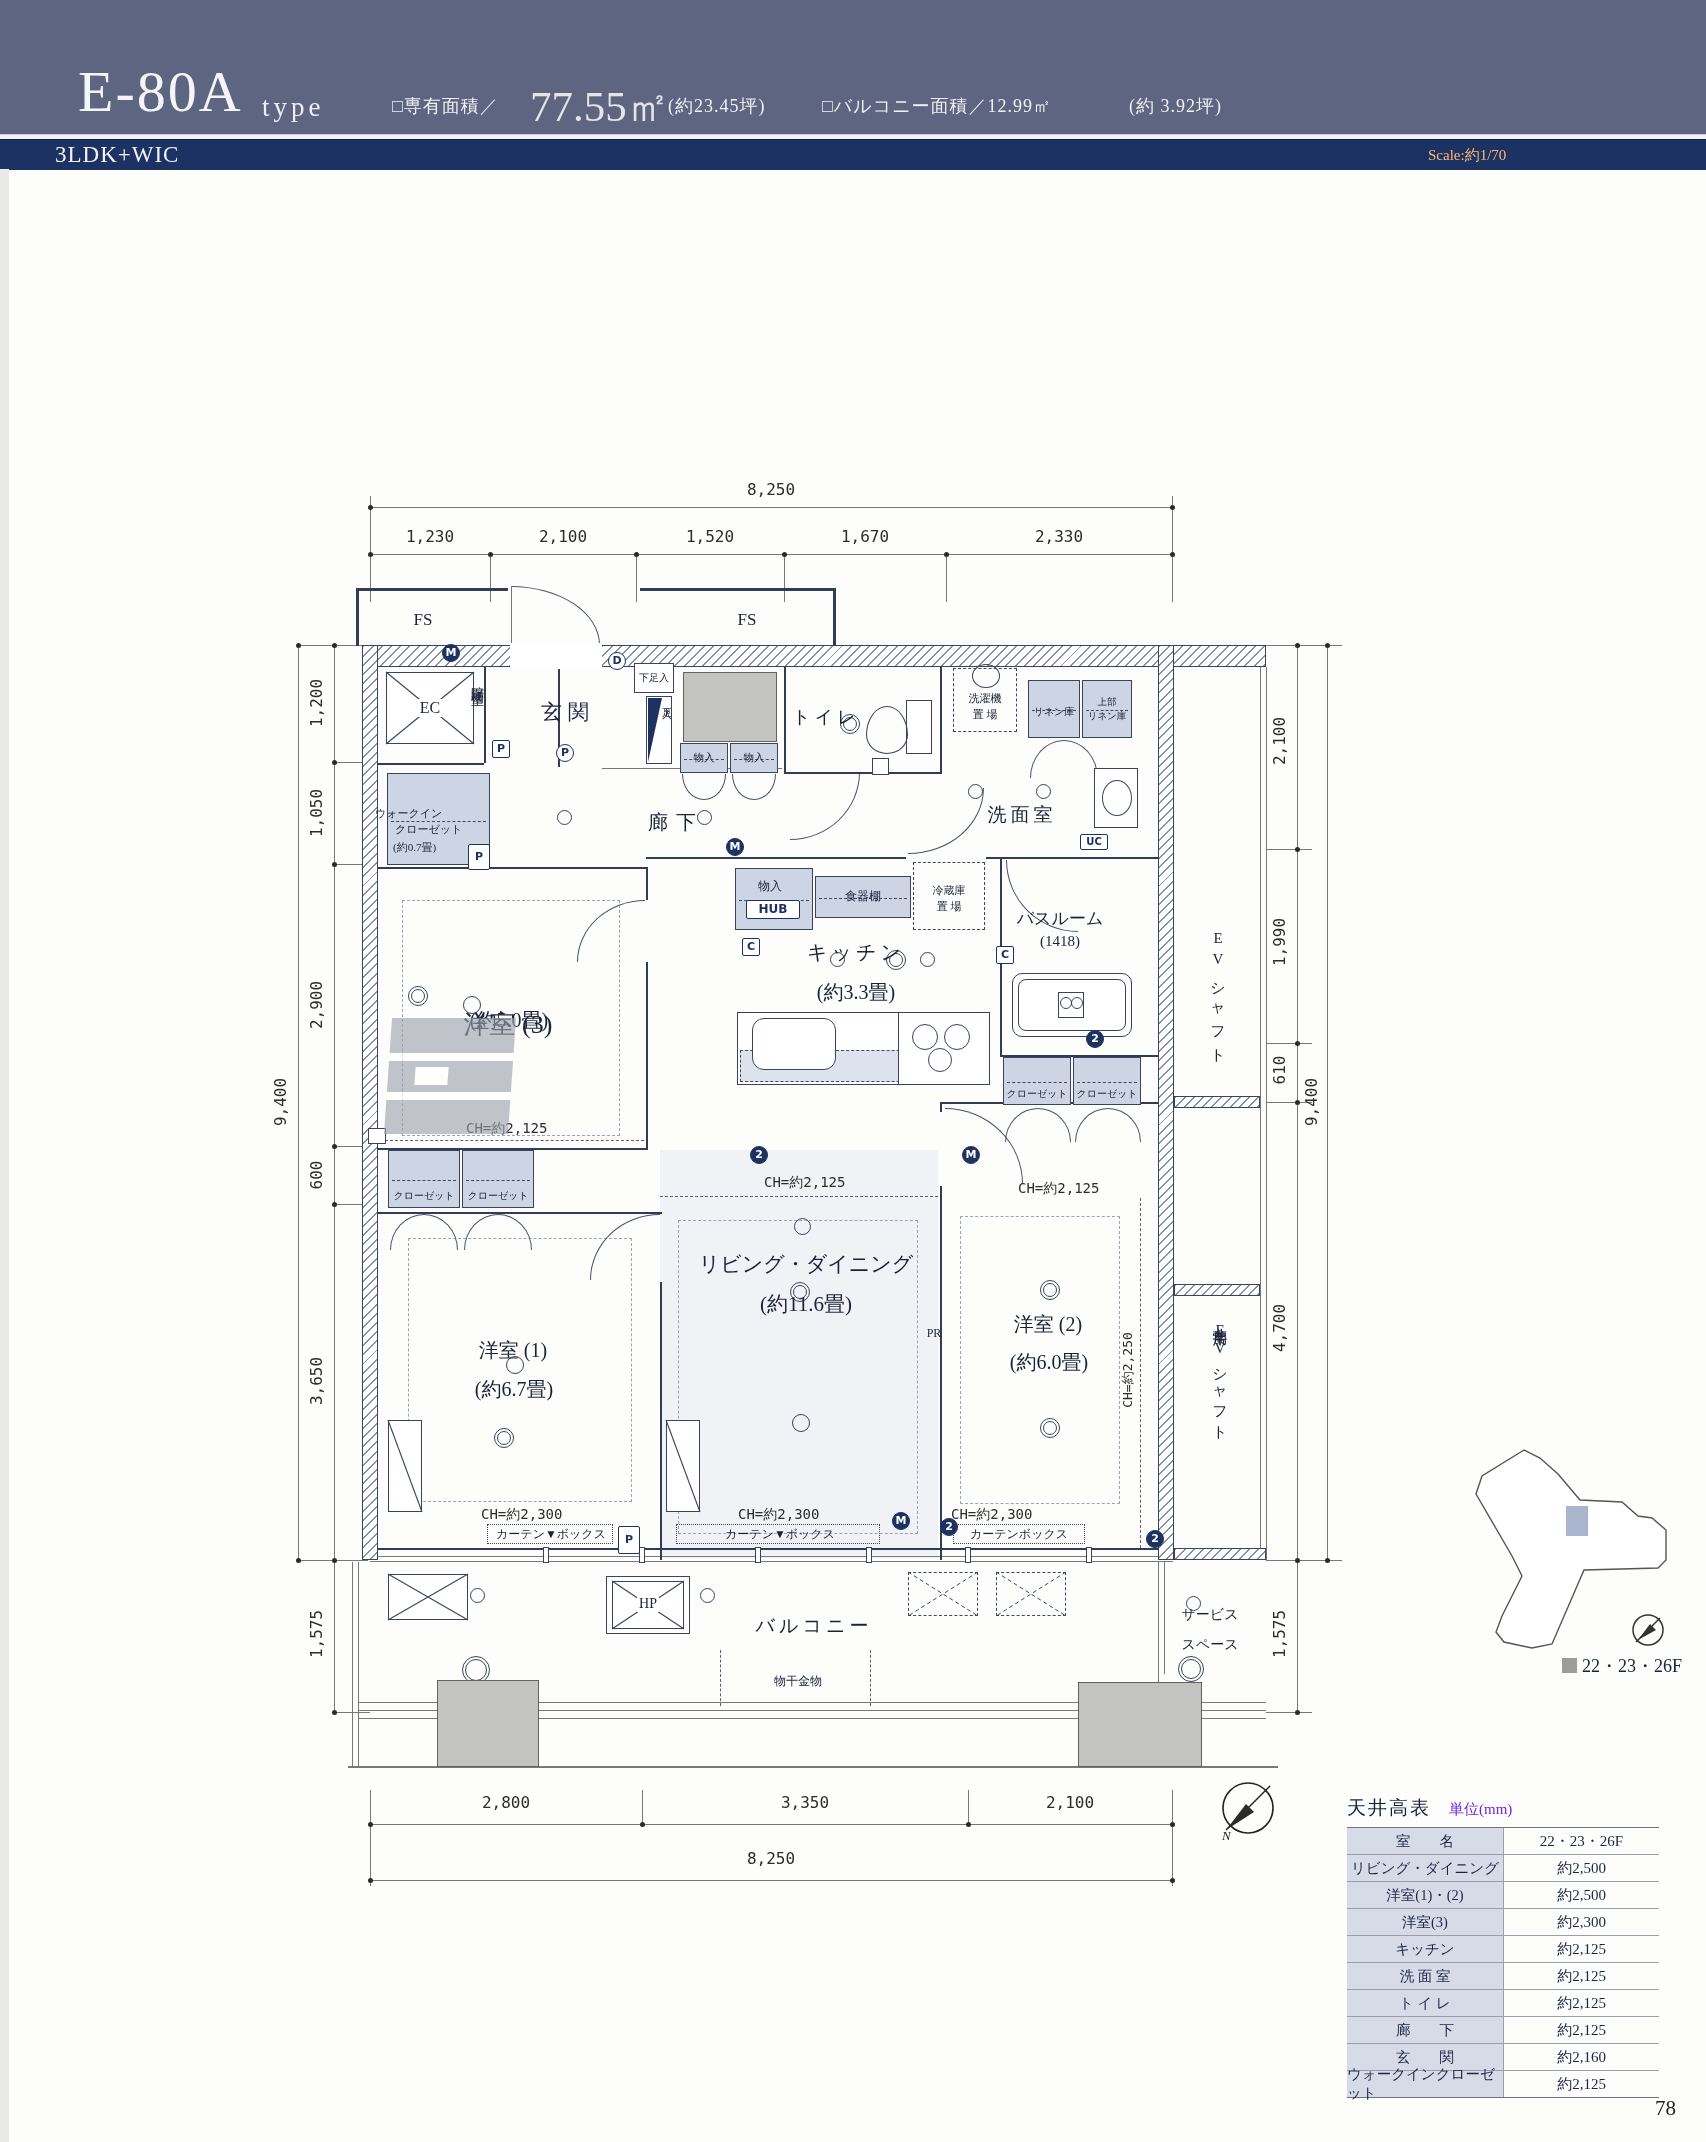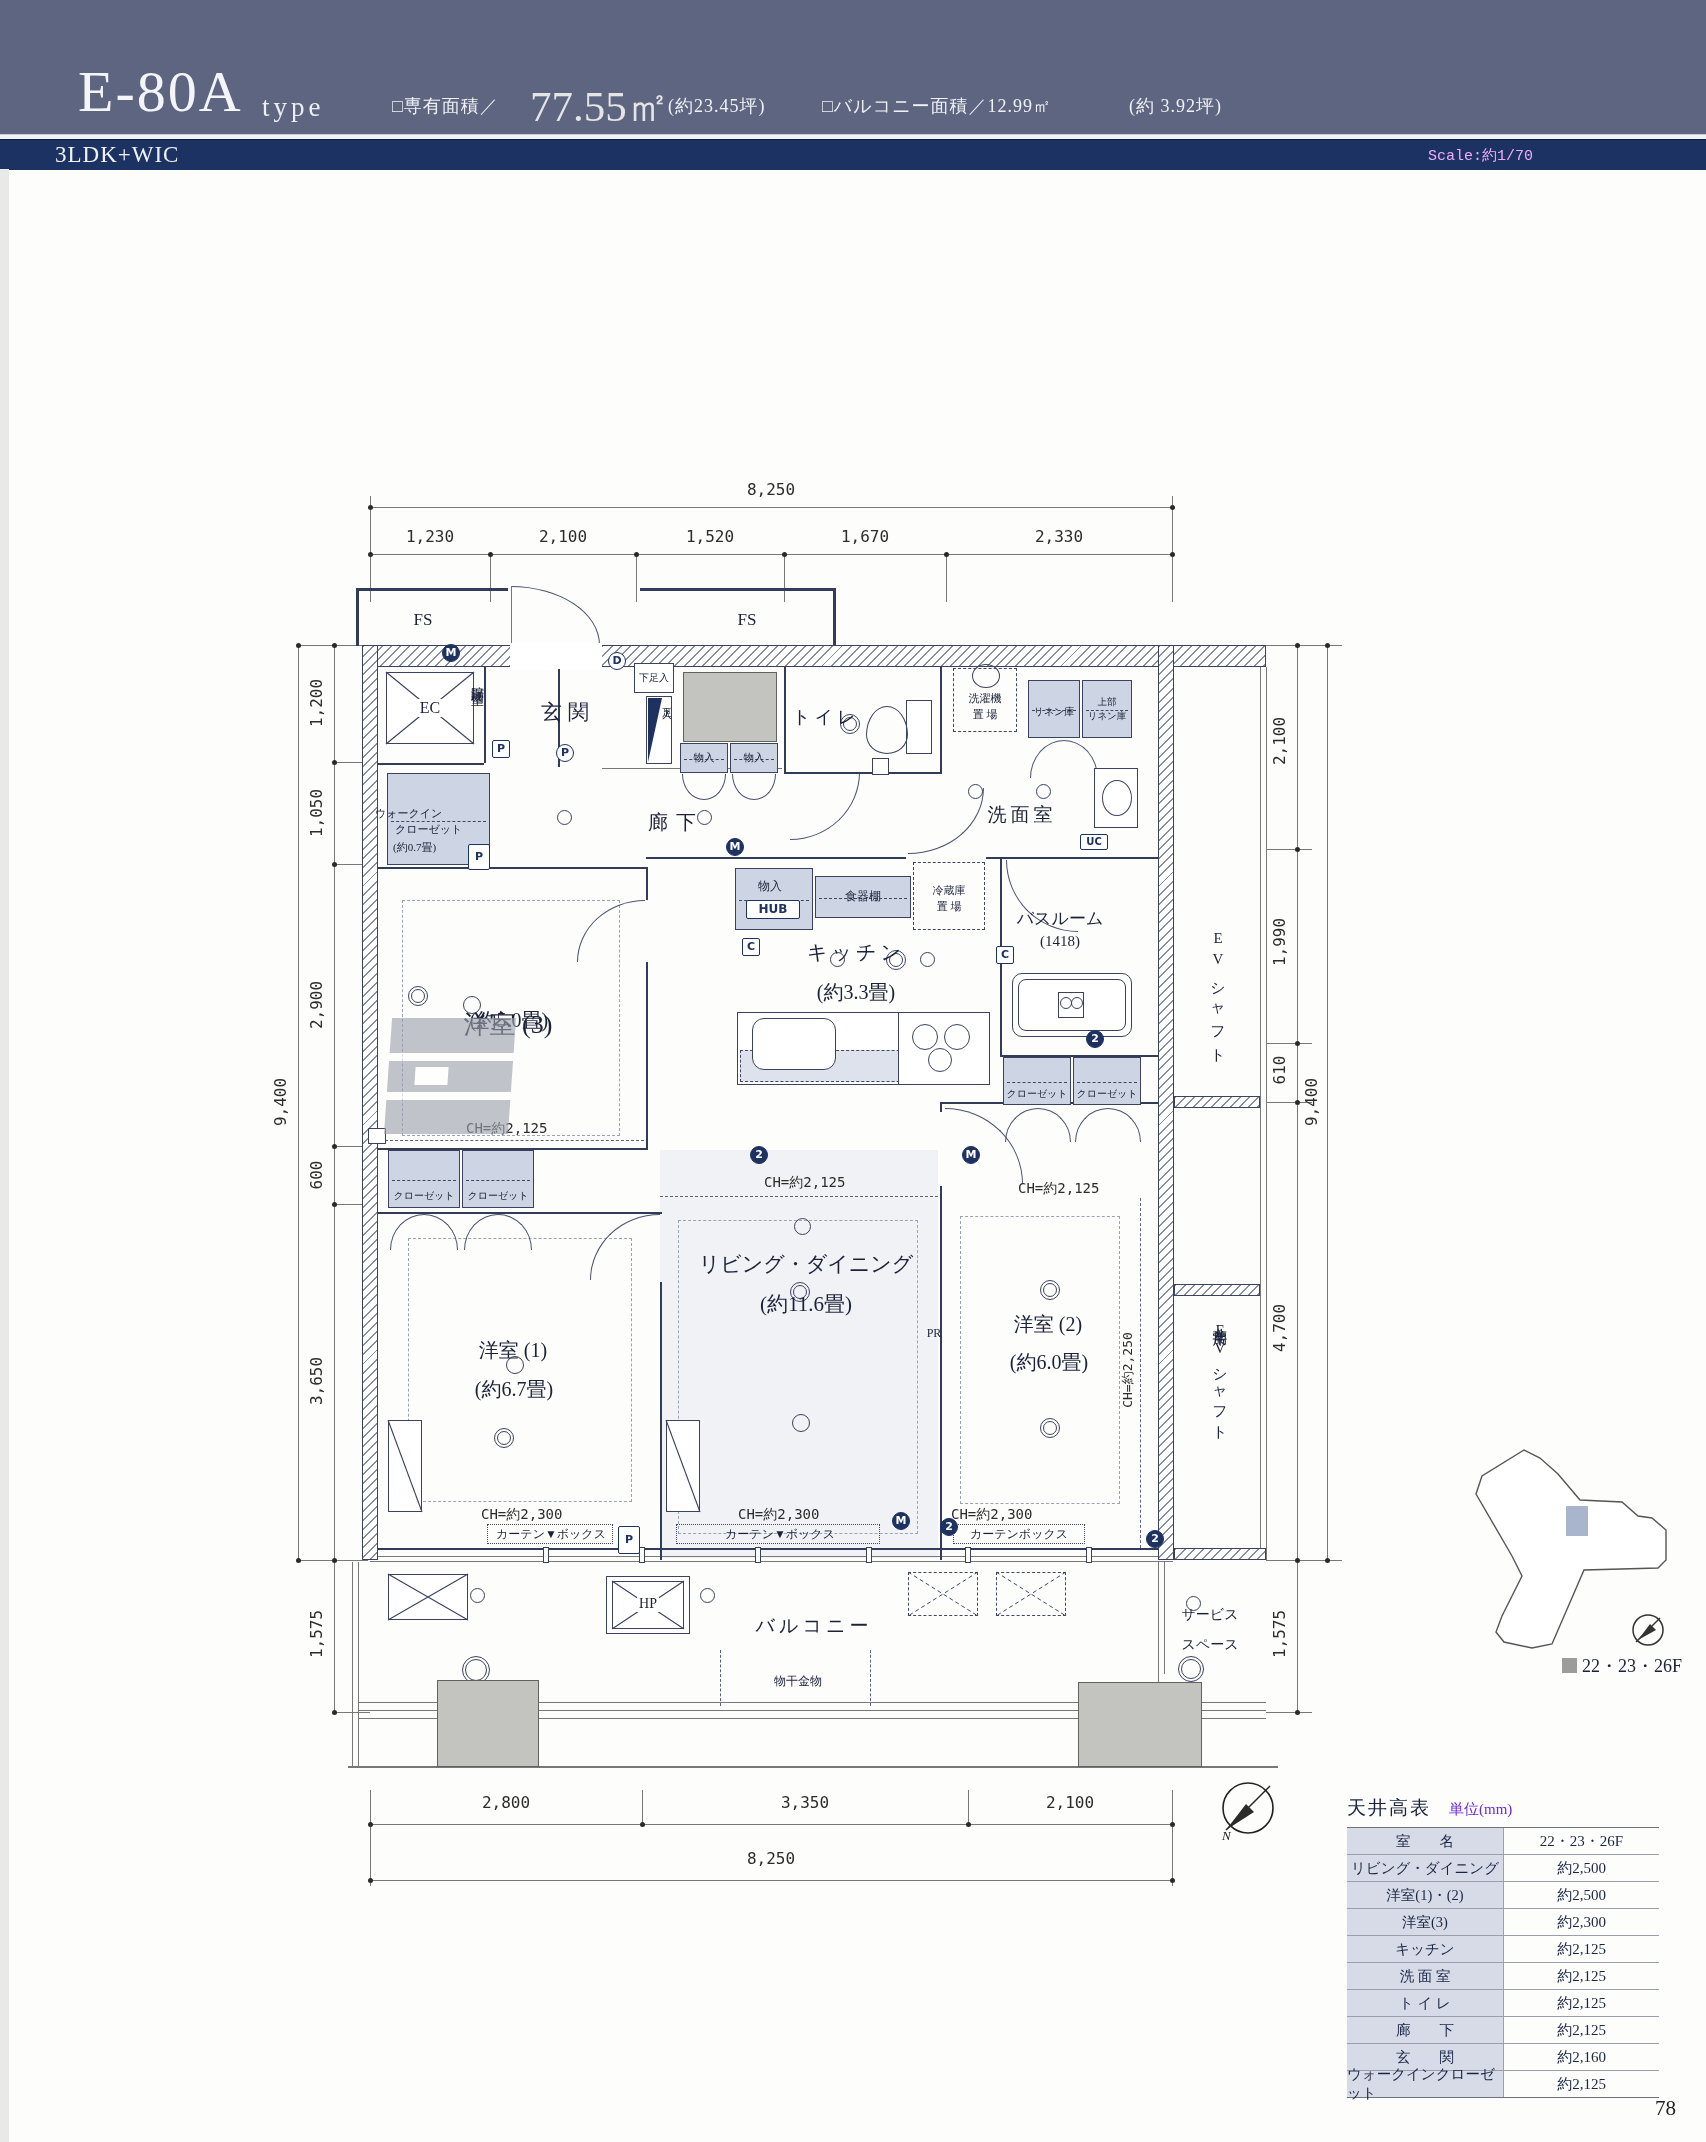--- a/index.html
+++ b/index.html
@@ -7,21 +7,21 @@
          font-family:"Liberation Serif","DejaVu Serif",serif;}
   
   #band{position:absolute;left:0;top:0;width:1706px;height:134px;background:#5d6581;}
   #band .model{position:absolute;left:78px;top:58px;font-size:58px;color:#f4f5f8;letter-spacing:2px;}
   #band .suffix{position:absolute;left:262px;top:92px;font-size:27px;color:#eceef3;letter-spacing:4px;}
   #band .meta{position:absolute;top:94px;font-size:18px;color:#eff1f5;letter-spacing:1px;}
   #band .big{position:absolute;left:530px;top:78px;font-size:43px;color:#e5e5e5;}
   #underline{position:absolute;left:0;top:134px;width:1706px;height:5px;background:#f2f3f5;border-top:1px solid #c9ccd6;}
   #navbar{position:absolute;left:0;top:139px;width:1706px;height:30px;background:#1c3263;border-top:1px solid #0e1f45;}
   #navbar .plan-type{position:absolute;left:55px;top:2px;font-size:23px;color:#f0f2f6;letter-spacing:1px;}
-  #navbar .scale{position:absolute;left:1428px;top:6px;font-size:15px;color:#f0abfc;font-family:Liberation Mono, monospace;}
+  #navbar .scale{position:absolute;left:1428px;top:6px;font-size:15px;color:#fdba74;}
   #edge{position:absolute;left:0;top:169px;width:9px;height:1973px;background:#e9e9e7;}
   
   .lbl{position:absolute;color:#1b2238;white-space:nowrap;z-index:40;}
   .c{transform:translate(-50%,-50%);text-align:center;}
   .vert{writing-mode:vertical-rl;text-orientation:upright;letter-spacing:5px;}
   .dim{position:absolute;font-family:"DejaVu Sans Mono","Liberation Mono",monospace;color:#2c2c2c;
        font-size:16px;white-space:nowrap;z-index:40;}
   .dim.h{transform:translate(-50%,-50%);}
   .dim.v{transform:translate(-50%,-50%) rotate(-90deg);}
   .hl{position:absolute;height:1px;background:#787878;z-index:10;}

